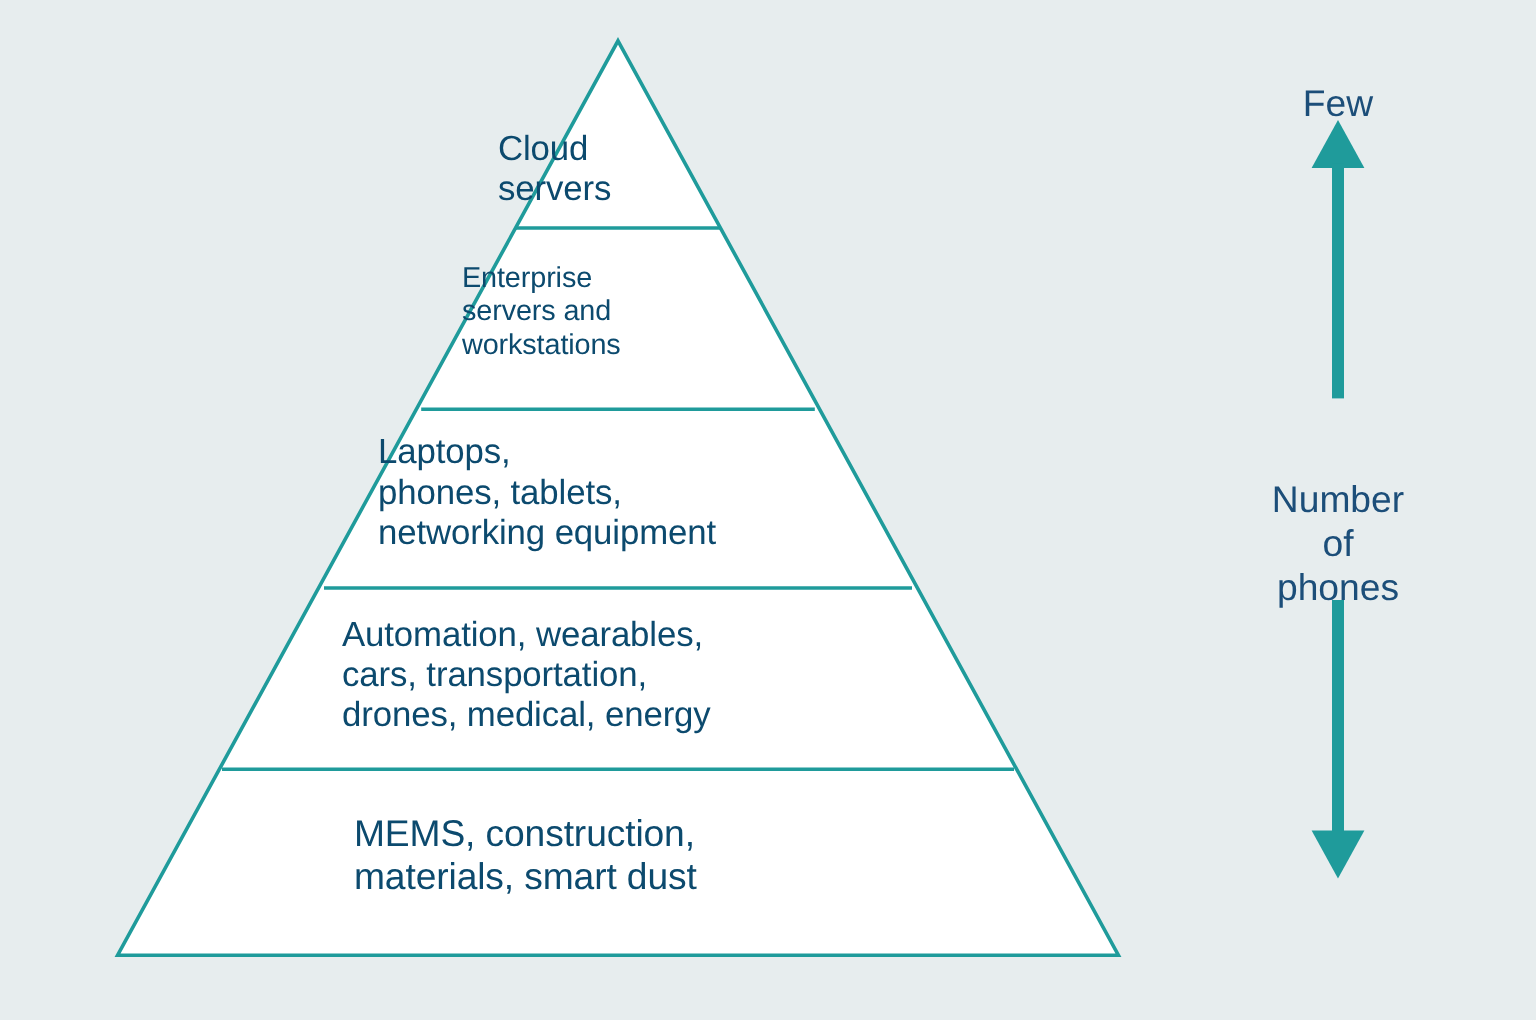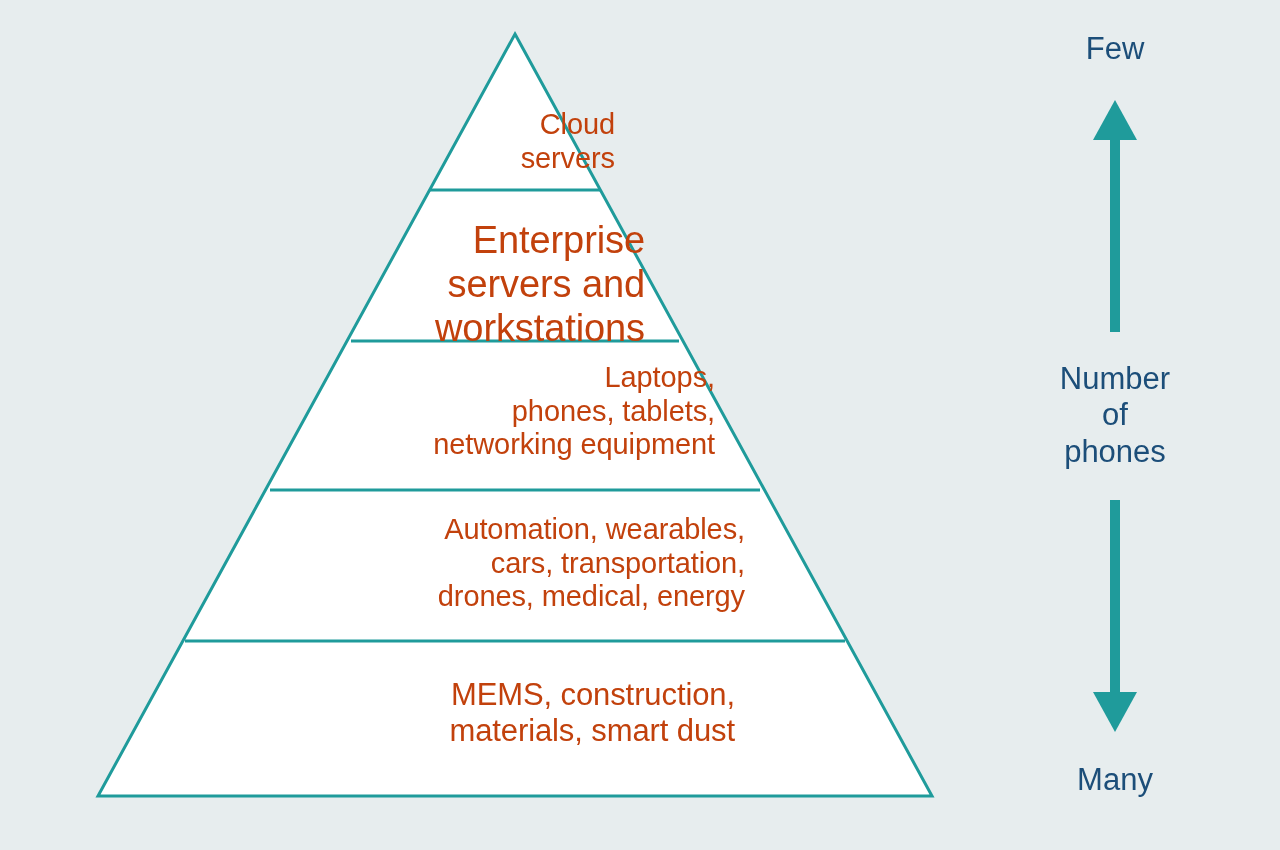--- a/index.html
+++ b/index.html
@@ -23,32 +23,32 @@
   #pyramid-svg {
     position: absolute;
     left: 0;
     top: 0;
     width: 1280px;
     height: 850px;
   }
 
   .tier-label {
     position: absolute;
-    text-align: right;
-    color: #c2410c;
+    text-align: left;
+    color: #0c4a6e;
     font-family: "Liberation Sans", sans-serif;
     font-weight: 400;
     line-height: 1.16;
     letter-spacing: -0.1px;
     white-space: pre-line;
     pointer-events: none;
   }
 
   #tier-label-0 { left: 415px; top: 108px; width: 200px; font-size: 29px; }
-  #tier-label-1 { left: 385px; top: 218px; width: 260px; font-size: 38px; }
+  #tier-label-1 { left: 385px; top: 218px; width: 260px; font-size: 24px; }
   #tier-label-2 { left: 315px; top: 361px; width: 400px; font-size: 29px; }
   #tier-label-3 { left: 285px; top: 513px; width: 460px; font-size: 29px; }
   #tier-label-4 { left: 295px; top: 677px; width: 440px; font-size: 31px; }
 
   
   #axis {
     position: absolute;
     left: 1000px;
     top: 0;
     width: 230px;
@@ -58,20 +58,21 @@
   .axis-word {
     position: absolute;
     width: 230px;
     text-align: center;
     color: #1c4e79;
     font-family: "Liberation Sans", sans-serif;
     font-weight: 400;
     font-size: 31px;
     line-height: 1.17;
     white-space: pre-line;
+    margin-top: 38px;
   }
 
   #axis-top-label    { top: 31px; }
   #axis-middle-label { top: 361px; }
   #axis-bottom-label { top: 762px; }
 
   #axis-arrows {
     position: absolute;
     left: 0;
     top: 0;
@@ -124,16 +125,15 @@
       <g>
         <rect x="110" y="500" width="10" height="196" fill="#1f9b9b"></rect>
         <polygon points="115,732 137,692 93,692" fill="#1f9b9b"></polygon>
       </g>
     </svg>
 
     <div class="axis-word" id="axis-middle-label">Number
 of
 phones</div>
 
-    <div class="axis-word" id="axis-bottom-label">Many</div>
   </div>
 
 </div>
 
 </body></html>

